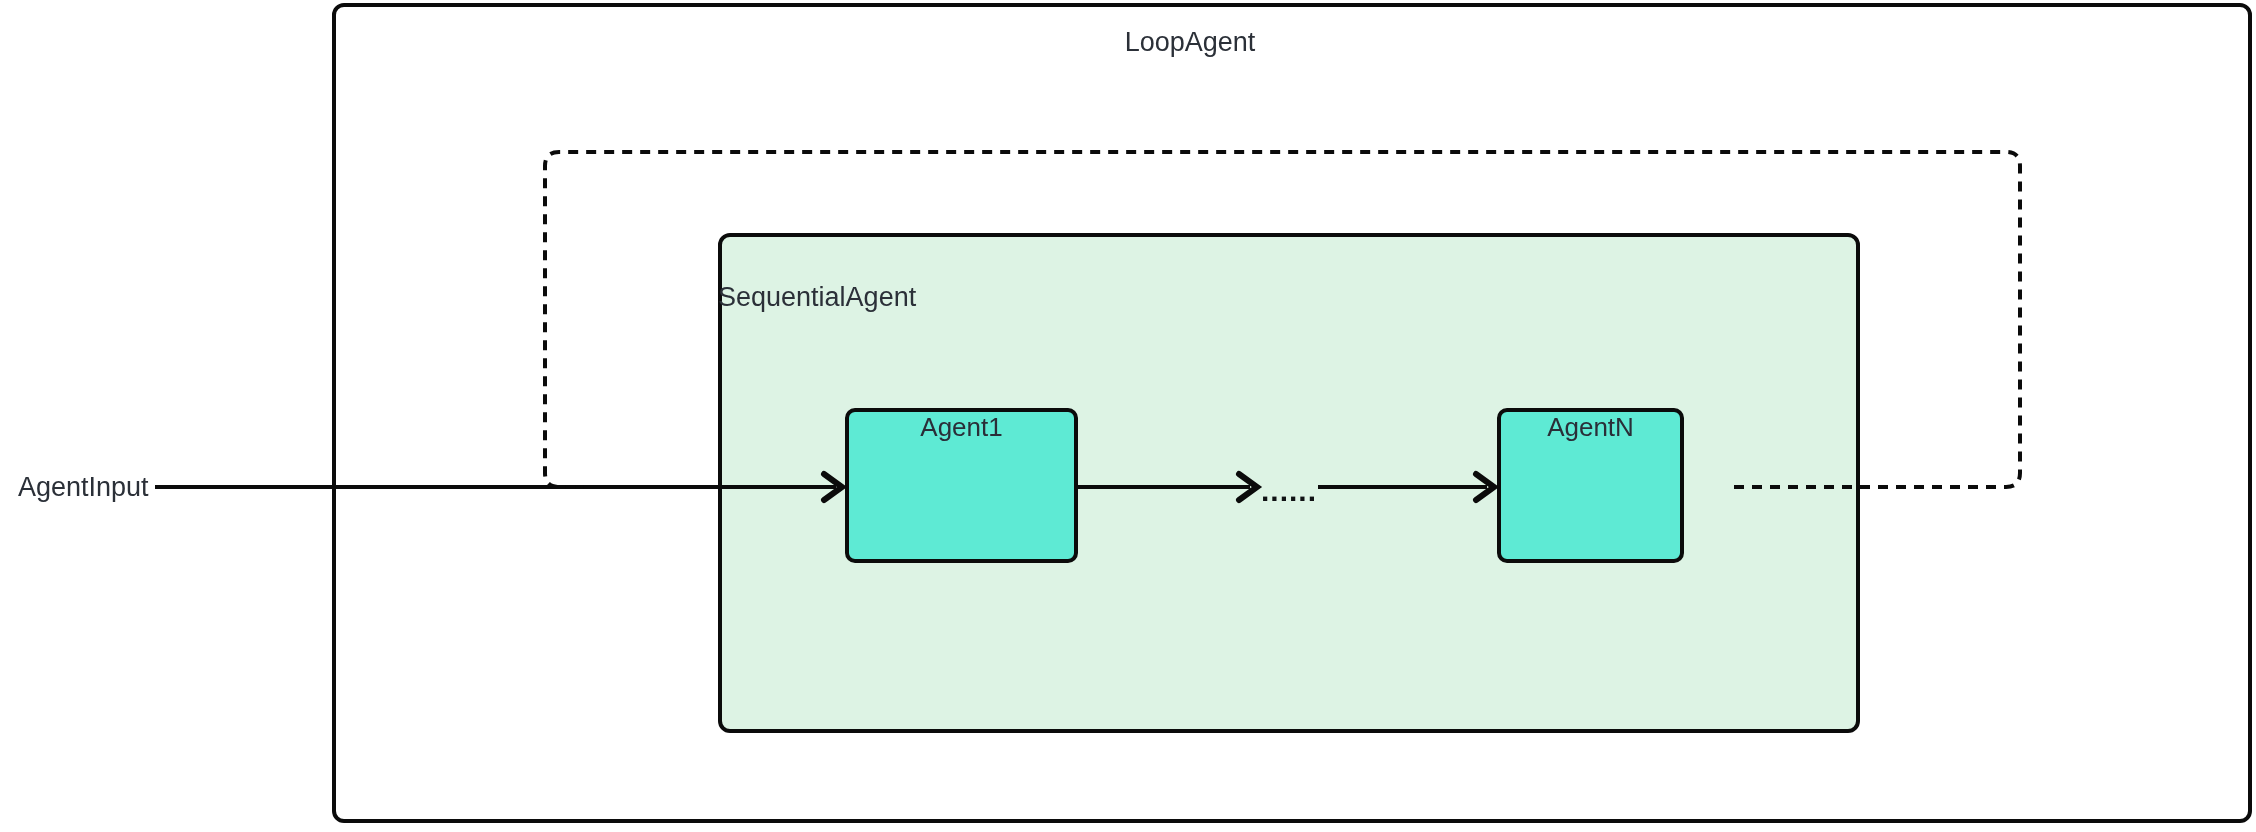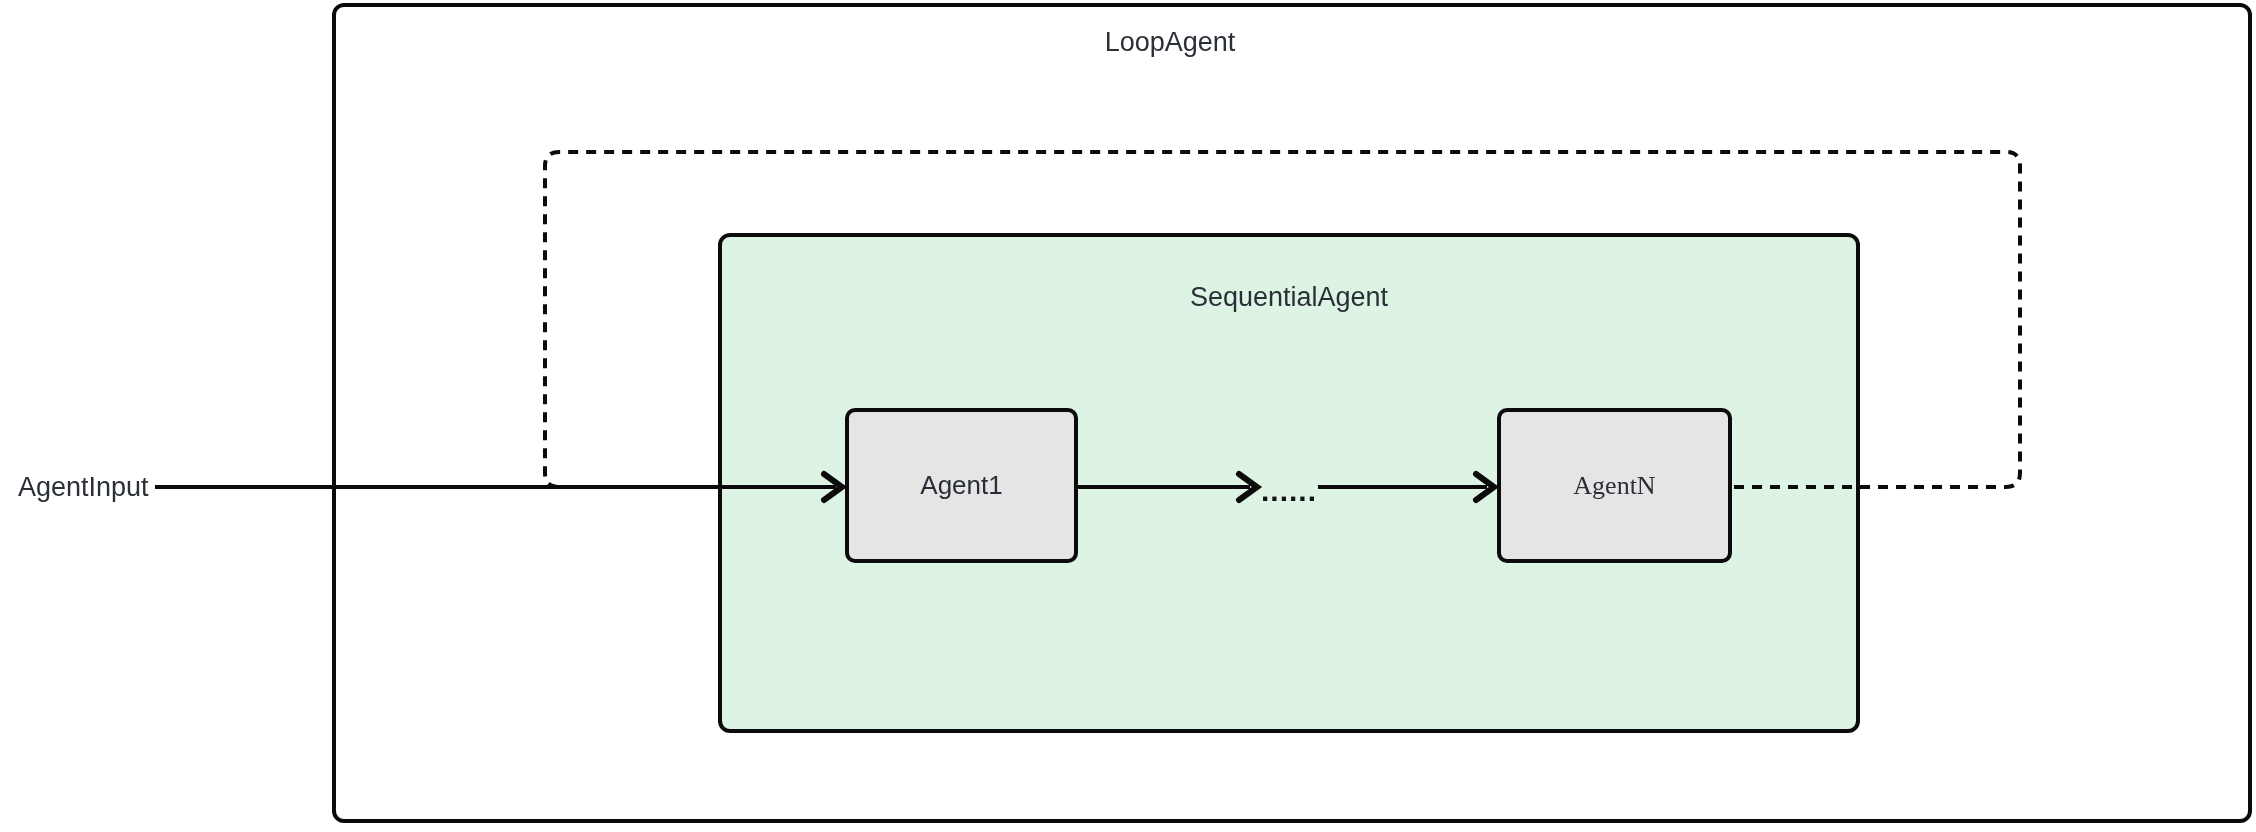--- a/index.html
+++ b/index.html
@@ -27,57 +27,56 @@
     box-sizing: border-box;
   }
   .loop-label {
     position: absolute;
     left: 332px;
     top: 27px;
     width: 1676px;
     text-align: center;
     font-size: 27px;
     color: #2b3038;
+    padding-left: 20px;
   }
   .seq-box {
     position: absolute;
     left: 718px;
     top: 233px;
     width: 1142px;
     height: 500px;
     background: #ddf3e4;
     border: 4px solid #0b0b0b;
     border-radius: 12px;
     box-sizing: border-box;
   }
   .seq-label {
     position: absolute;
     left: 718px;
     top: 282px;
     width: 1142px;
-    text-align: center;
     font-size: 27px;
     color: #2b3038;
   }
   .node {
     position: absolute;
     top: 408px;
     height: 155px;
-    background: #e5e5e5;
+    background: #5eead4;
     border: 4px solid #0b0b0b;
     border-radius: 10px;
     box-sizing: border-box;
     display: flex;
-    align-items: center;
     justify-content: center;
     font-size: 26px;
     color: #2a2e38;
   }
   .node-first { left: 845px;  width: 233px; }
-  .node-last  { left: 1497px; width: 235px; font-family: Liberation Serif, serif; }
+  .node-last  { left: 1497px; width: 187px; }
   .input-label {
     position: absolute;
     left: 18px;
     top: 472px;
     height: 30px;
     line-height: 30px;
     font-size: 27px;
     color: #2b3038;
   }
   .dots-label {

